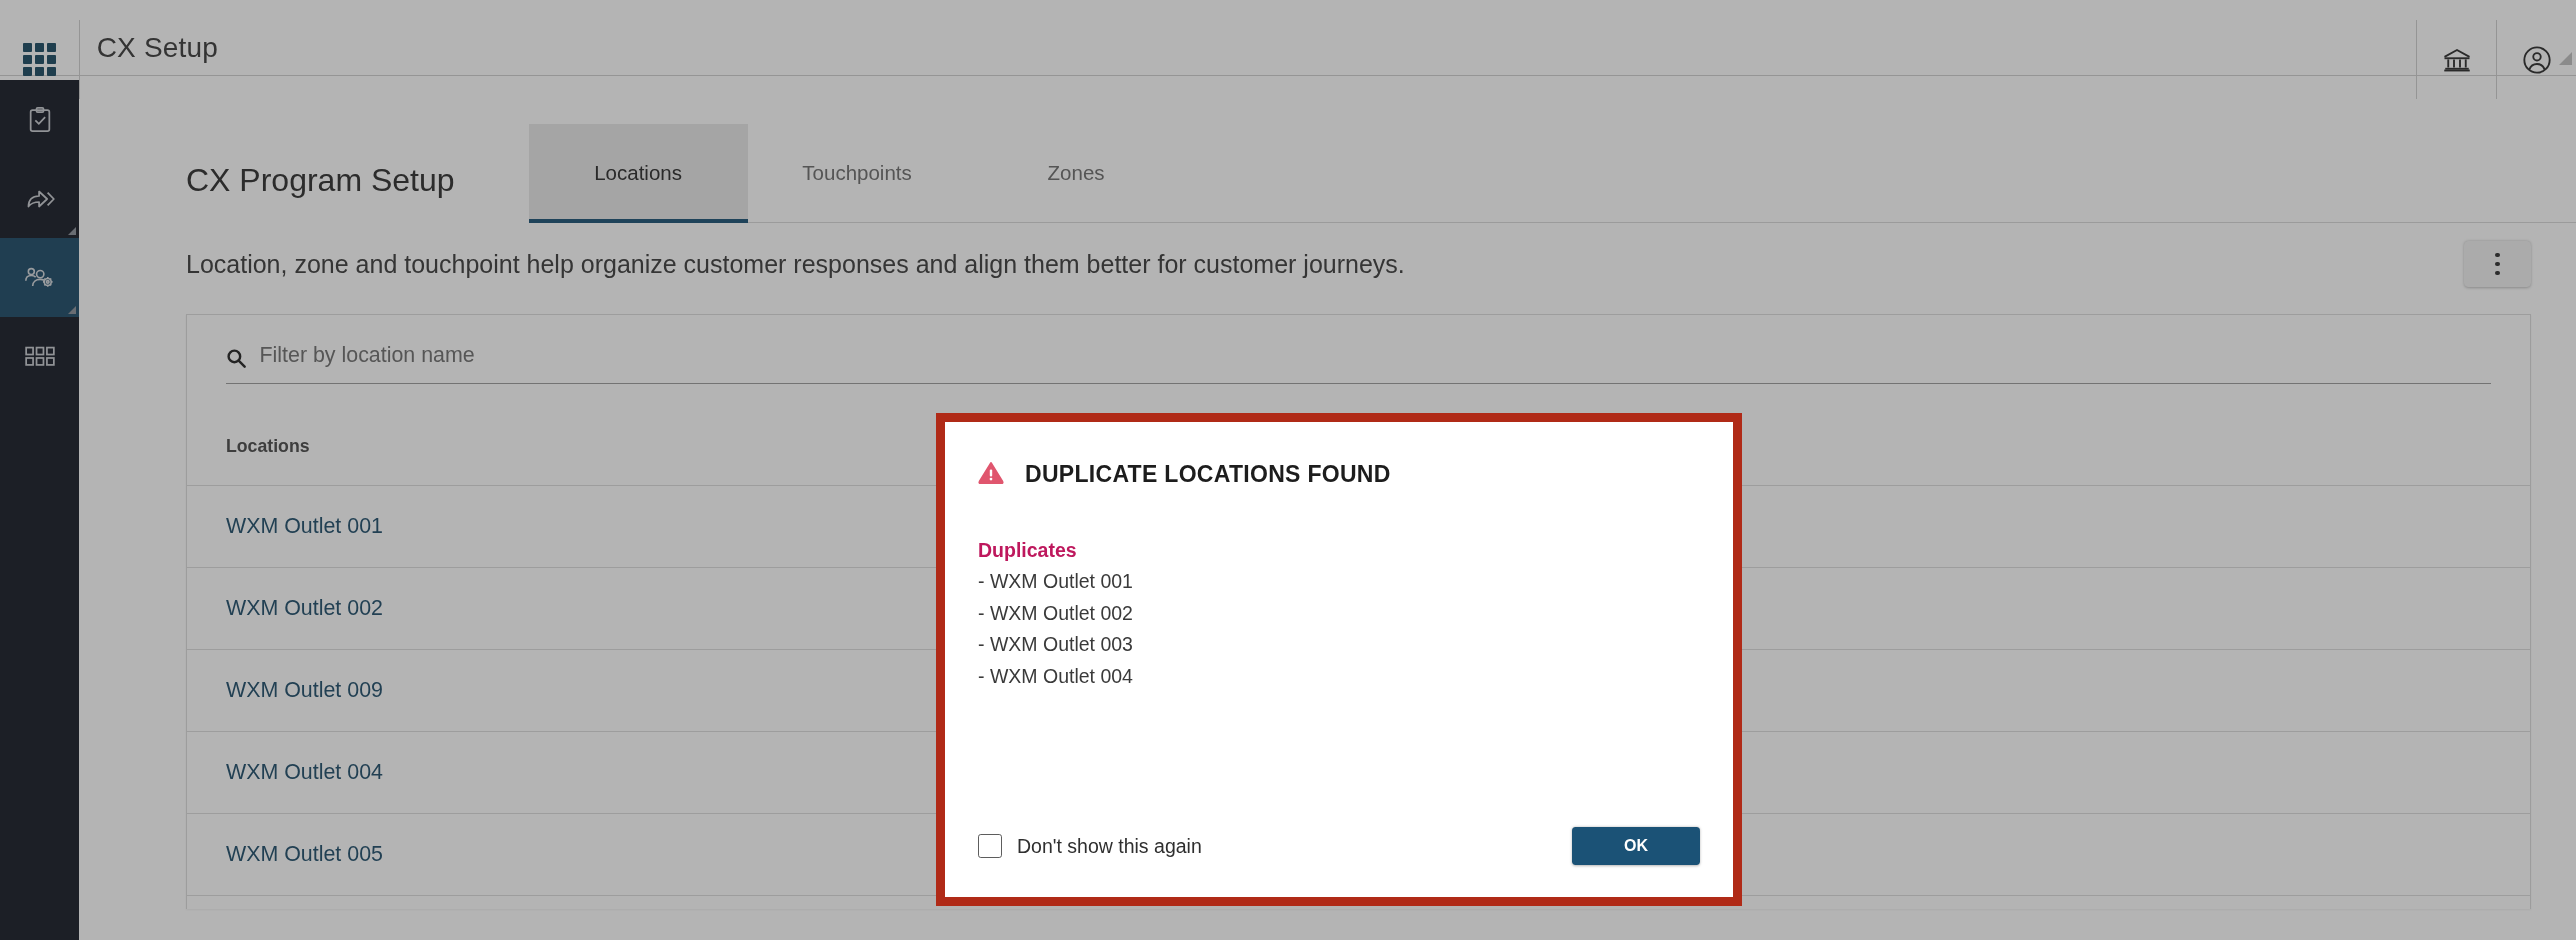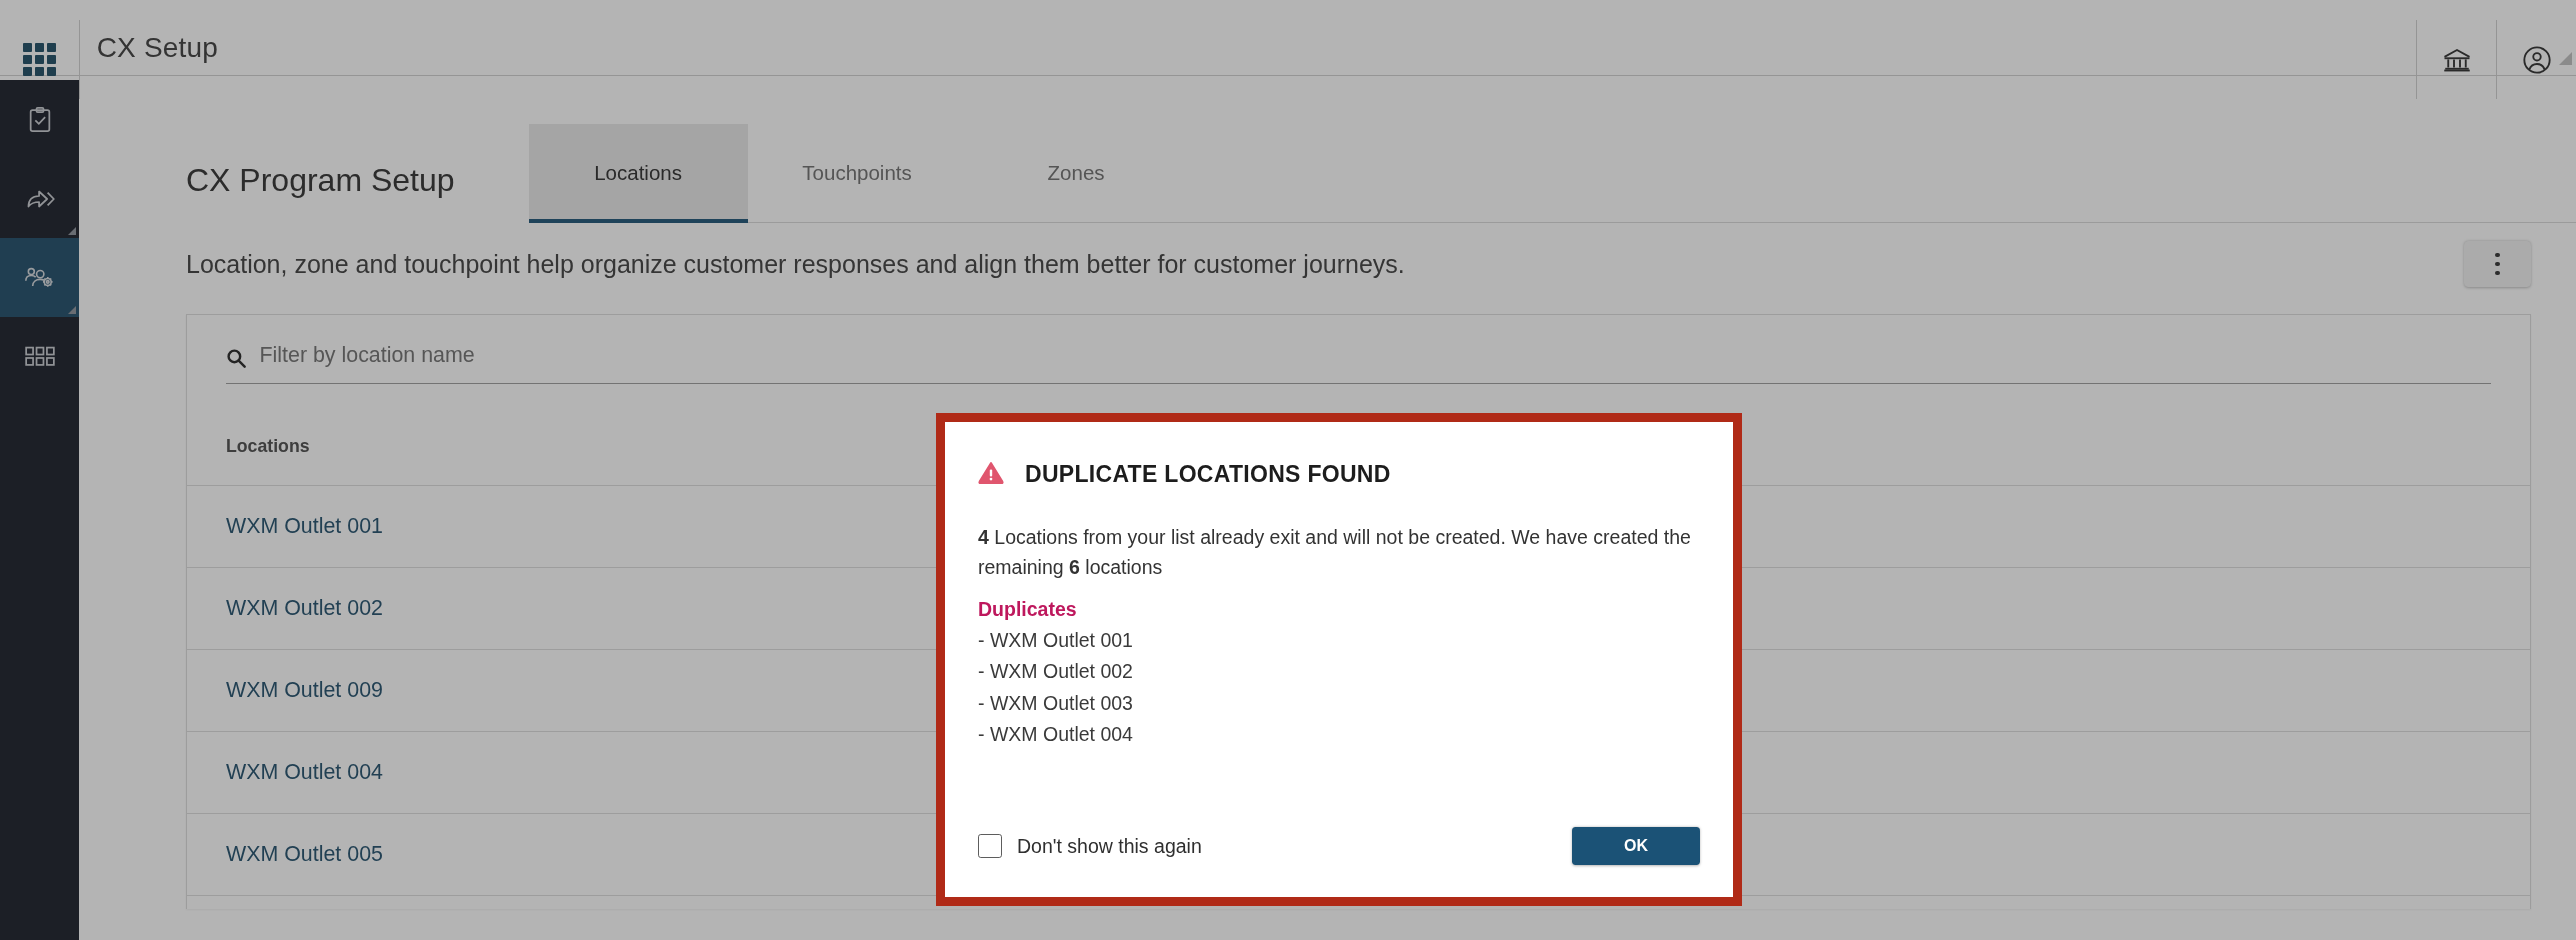--- a/index.html
+++ b/index.html
@@ -448,26 +448,20 @@
         <svg width="26" height="24" viewBox="0 0 28 26">
           <path d="M14 2.4 L26.2 22.4 Q27 23.8 25.4 23.8 L2.6 23.8 Q1 23.8 1.8 22.4 Z" fill="#e0566e" stroke="#e0566e" stroke-width="2.4" stroke-linejoin="round"></path>
           <rect x="12.7" y="9.2" width="2.6" height="7.6" rx="1.2" fill="#ffffff"></rect>
           <circle cx="14" cy="19.6" r="1.5" fill="#ffffff"></circle>
         </svg>
       </span>
       <div class="modal-title">DUPLICATE LOCATIONS FOUND</div>
     </div>
 
     <div class="modal-body">
-      <p class="modal-para">
-        <b>4</b>
-        <span>Locations from your list already exit and will not be created. We have created the remaining</span>
-        <b>6</b>
-        <span>locations</span>
-      </p>
 
       <div class="dup-heading">Duplicates</div>
       <ul class="dup-list">
         <li>- WXM Outlet 001</li>
         <li>- WXM Outlet 002</li>
         <li>- WXM Outlet 003</li>
         <li>- WXM Outlet 004</li>
       </ul>
     </div>
 

